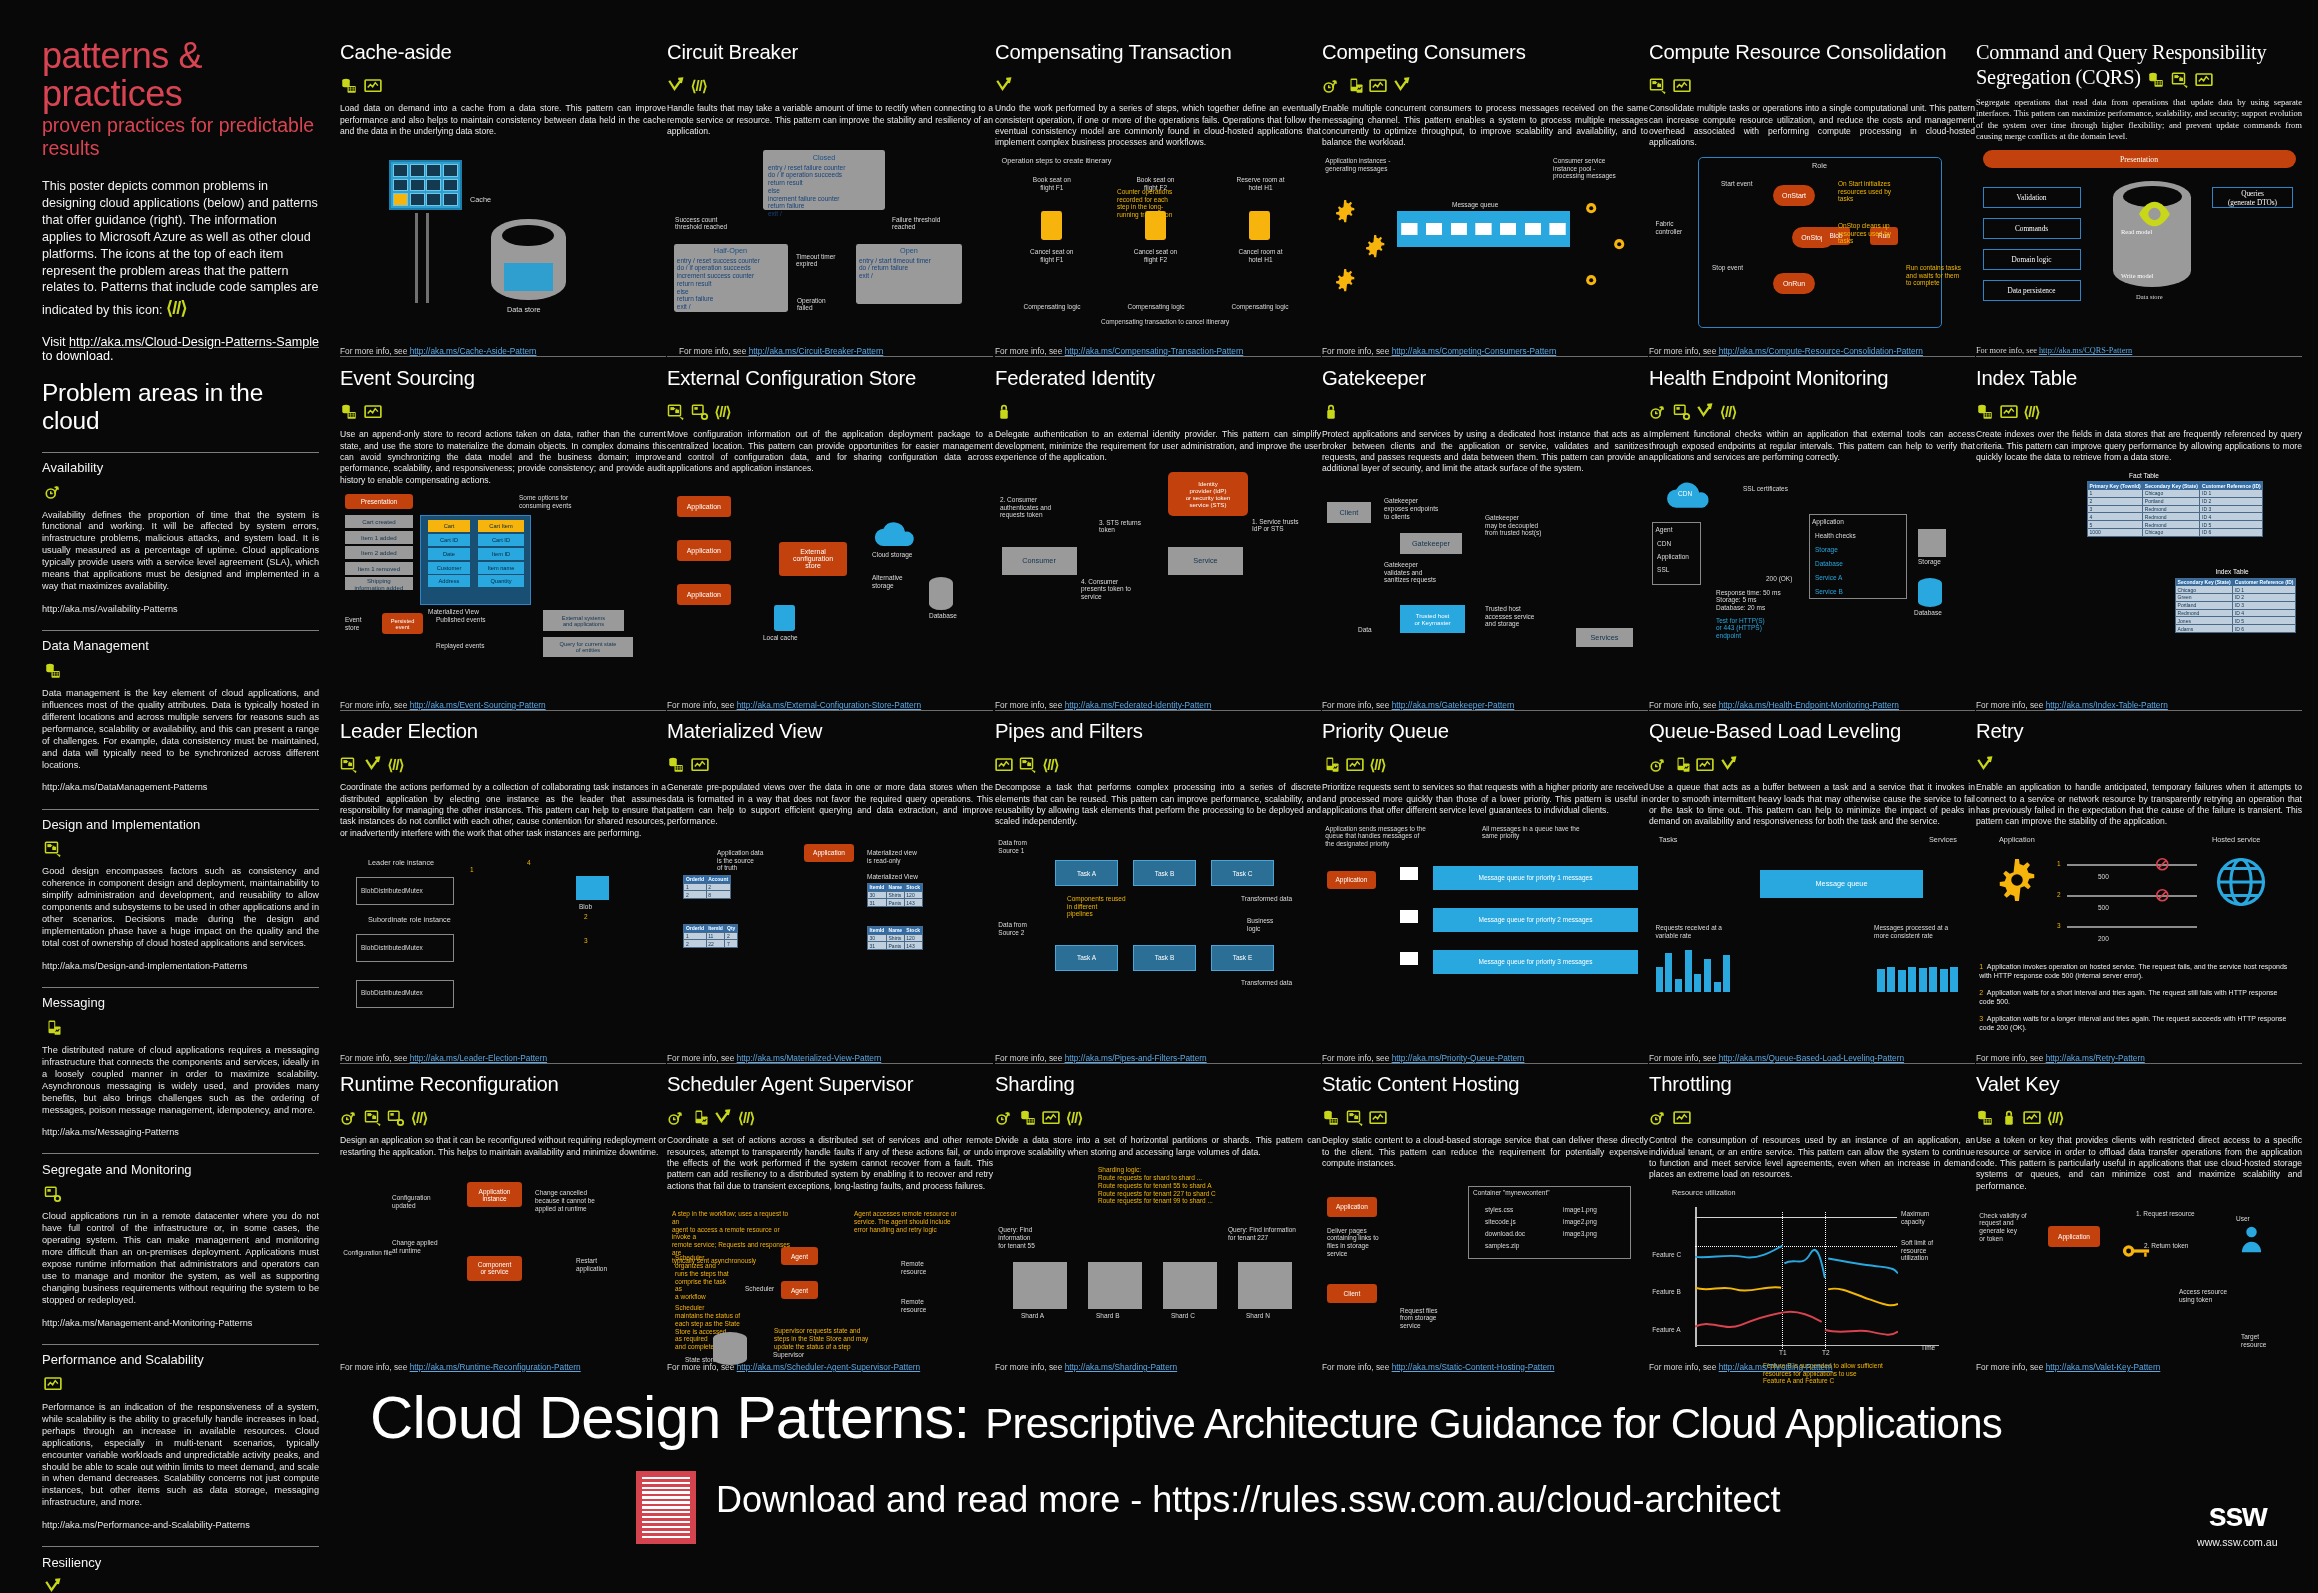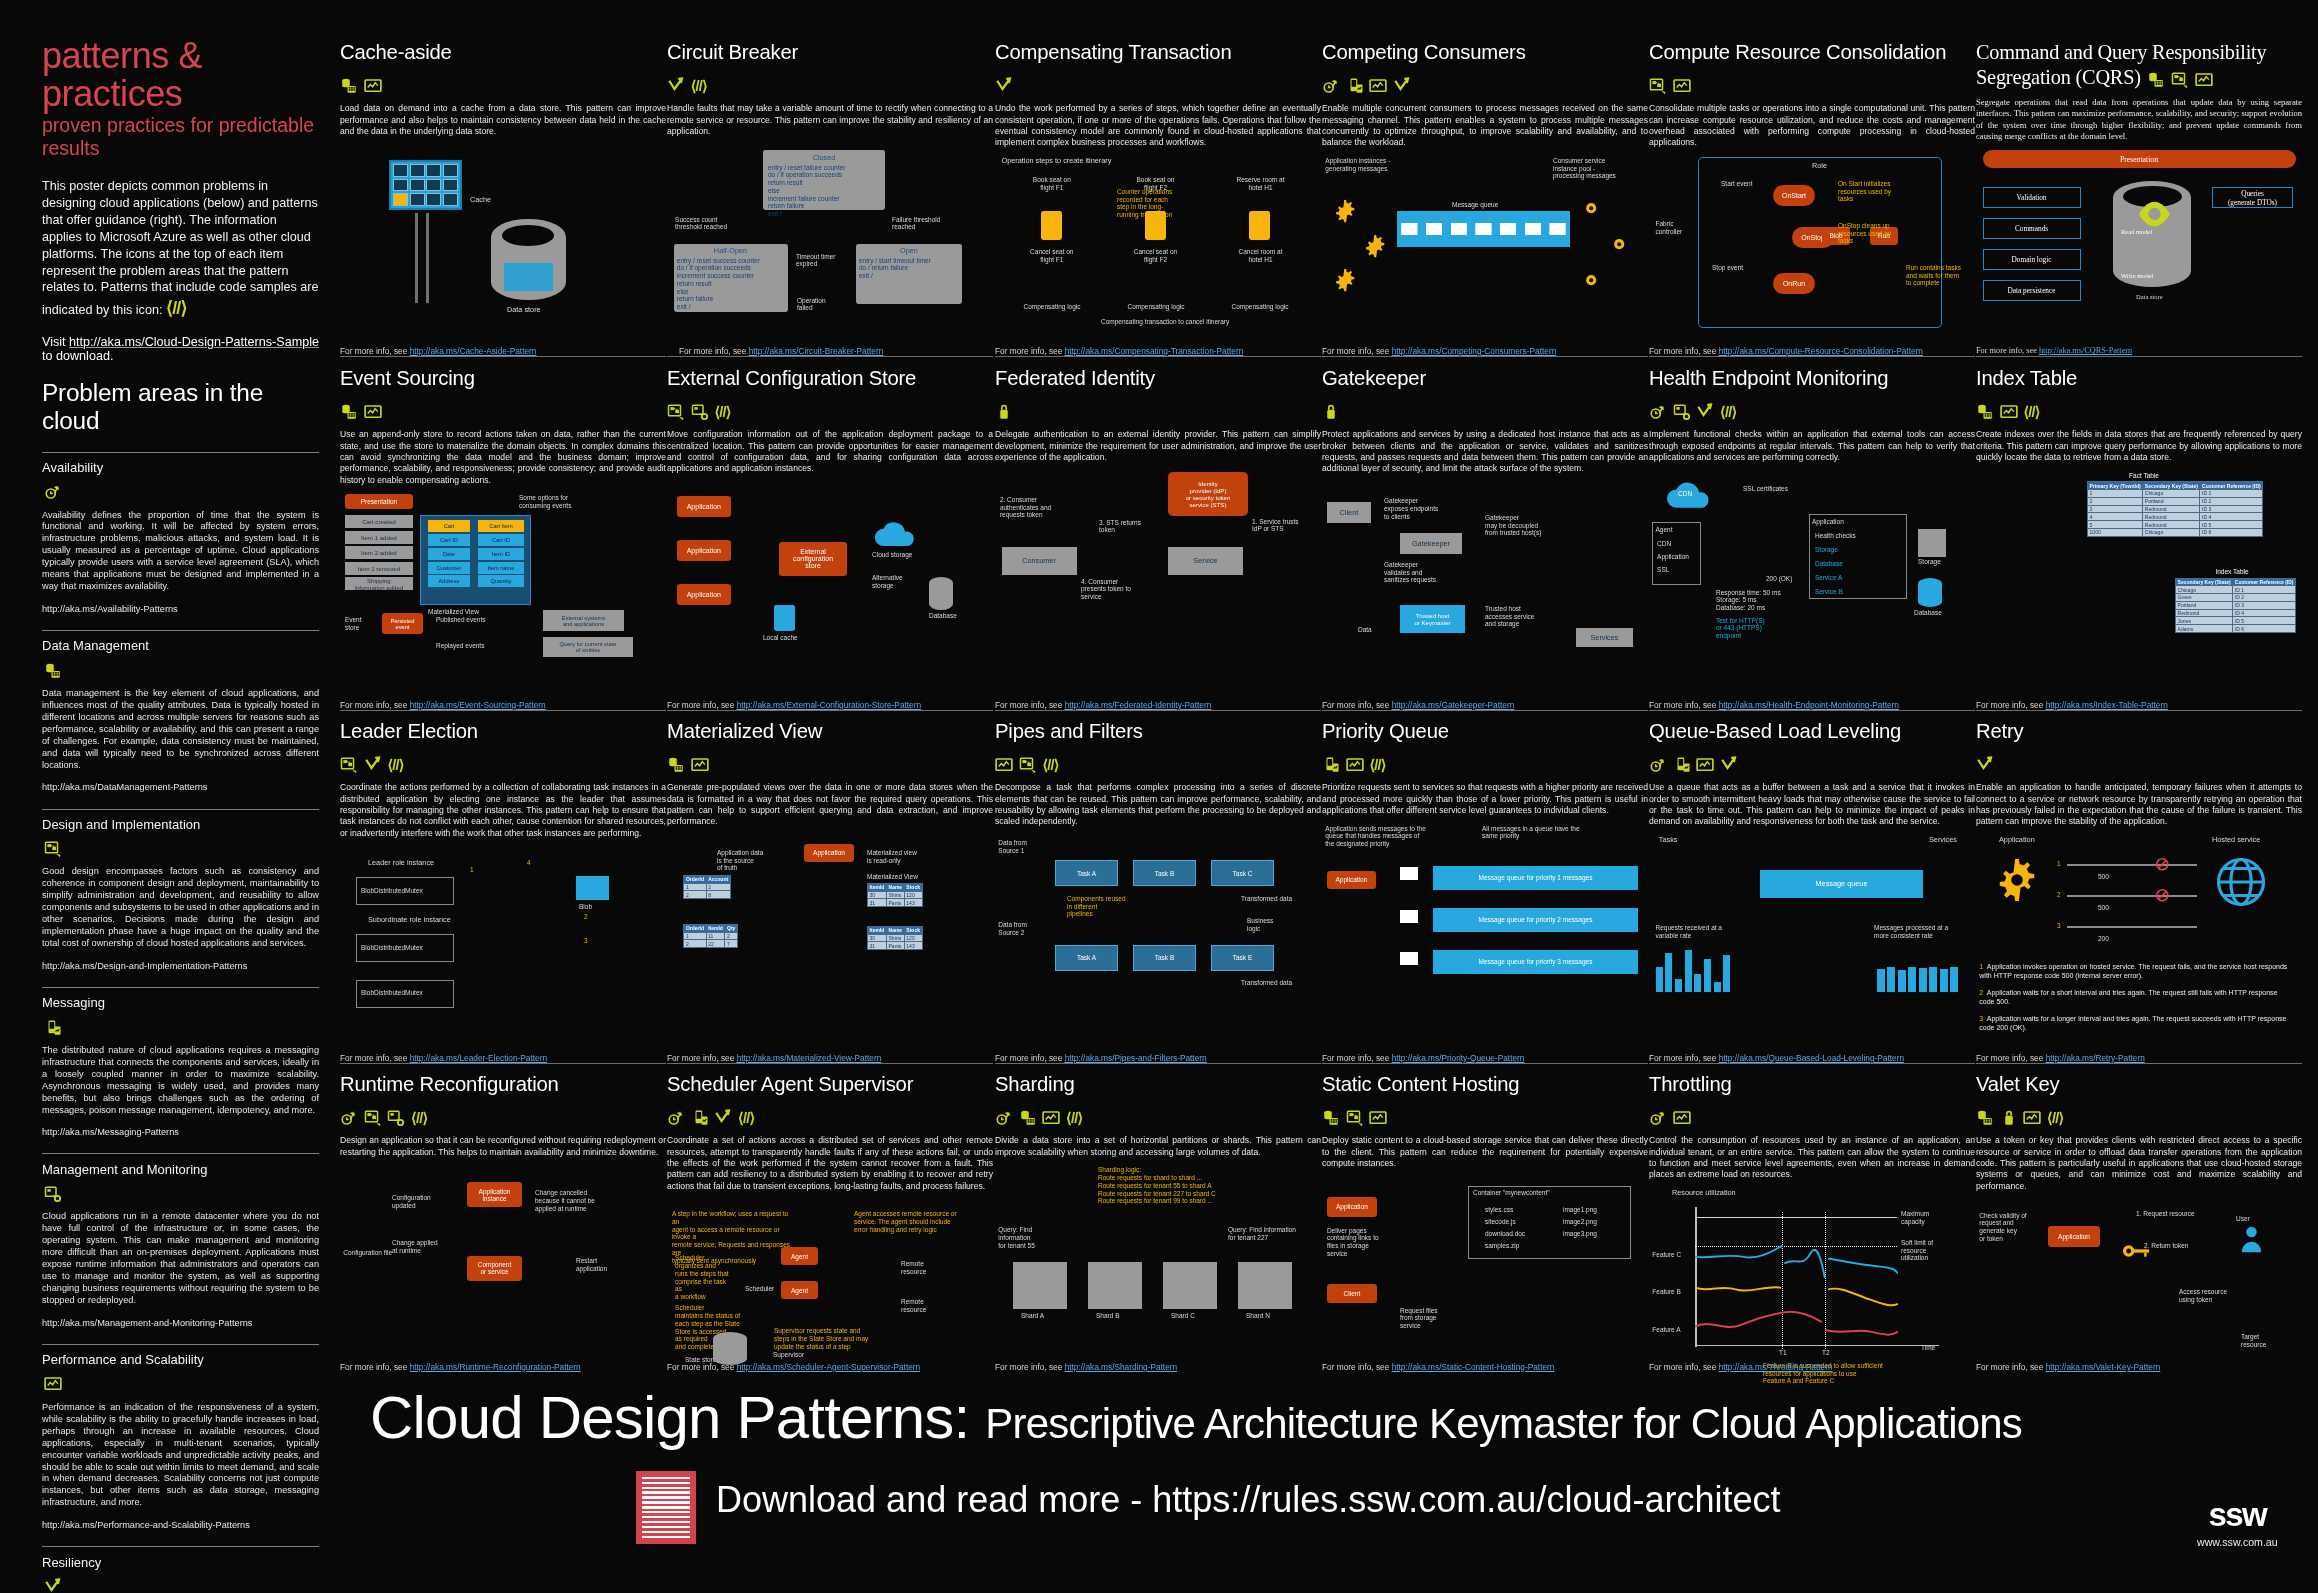--- a/index.html
+++ b/index.html
@@ -136,21 +136,21 @@
                 <rect x="12.2" y="14" width="1.4" height="1.4"></rect>
               </g>
               <rect x="14" y="10" width="8" height="11" rx="1"></rect>
               <path d="M15.5 17 l1.6-2.3 1.4 1.6 1.8-3" fill="none" stroke="#080808" stroke-width="1.4"></path>
             </svg>
           </div>
           <div class="prob-body">The distributed nature of cloud applications requires a messaging infrastructure that connects the components and services, ideally in a loosely coupled manner in order to maximize scalability. Asynchronous messaging is widely used, and provides many benefits, but also brings challenges such as the ordering of messages, poison message management, idempotency, and more.</div>
           <div class="prob-link">http://aka.ms/Messaging-Patterns</div>
         </div>
         <div class="prob">
-          <div class="prob-title">Management and Monitoring</div>
+          <div class="prob-title">Segregate and Monitoring</div>
           <div class="prob-icon">
             <svg width="18" height="18" viewBox="0 0 24 24" fill="#c8d719">
               <rect x="2" y="3" width="14" height="12" rx="1" fill="none" stroke="#c8d719" stroke-width="2"></rect>
               <rect x="4.5" y="5.5" width="4.5" height="3.5"></rect>
               <path d="M13 14l2.5 2.5" stroke="#c8d719" stroke-width="2"></path>
               <circle cx="18" cy="18" r="3.6" fill="none" stroke="#c8d719" stroke-width="2.4"></circle>
             </svg>
           </div>
           <div class="prob-body">Cloud applications run in a remote datacenter where you do not have full control of the infrastructure or, in some cases, the operating system. This can make management and monitoring more difficult than an on-premises deployment. Applications must expose runtime information that administrators and operators can use to manage and monitor the system, as well as supporting changing business requirements without requiring the system to be stopped or redeployed.</div>
           <div class="prob-link">http://aka.ms/Management-and-Monitoring-Patterns</div>
@@ -1413,21 +1413,21 @@
             <rect x="27" y="13" width="3" height="5"></rect>
           </svg>
         </div>
         <div class="more" style="top:288px;left:0"><span>For more info, see </span><a href="#">http://aka.ms/Valet-Key-Pattern</a></div>
       </div>
     </div>
 
   <div class="footer">
     <div class="ftitle">
       <span class="bold">Cloud Design Patterns:</span>
-      <span class="thin">Prescriptive Architecture Keymaster for Cloud Applications</span>
+      <span class="thin">Prescriptive Architecture Guidance for Cloud Applications</span>
     </div>
     <div class="qr">
         <div class="qrin"></div>
       </div>
     <div class="fsub">Download and read more - https://rules.ssw.com.au/cloud-architect</div>
   </div>
 
   <div class="ssw">
     <div class="ssw-mark">ssw</div>
     <div class="ssw-url">www.ssw.com.au</div>

